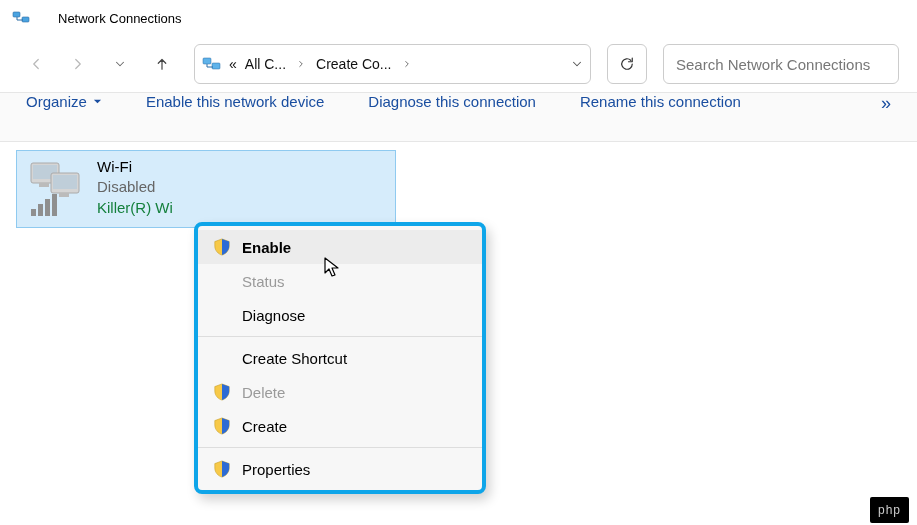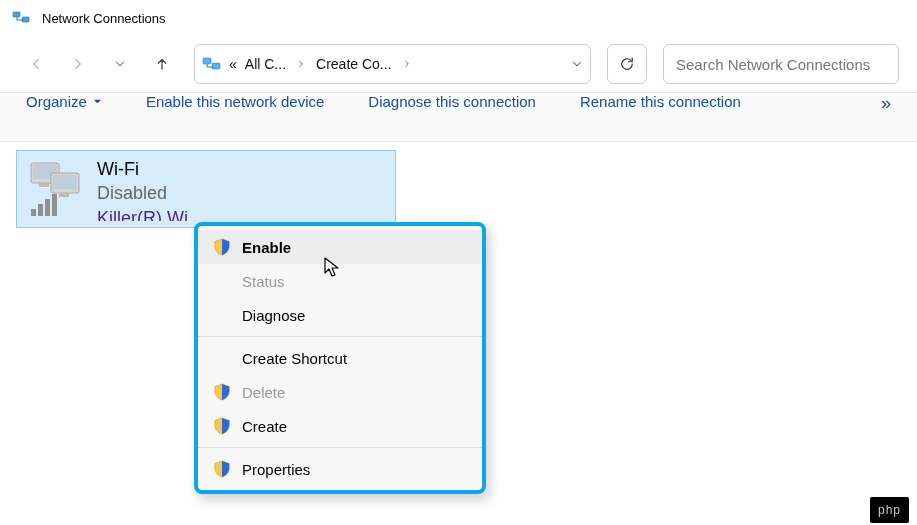--- a/index.html
+++ b/index.html
@@ -13,21 +13,21 @@
     height: 525px;
     overflow: hidden;
     position: relative;
     border-radius: 10px 10px 0 0;
   }
   .titlebar {
     display: flex;
     align-items: center;
     height: 36px;
     padding: 0 12px;
-    gap: 12px;
+    gap: 28px;
   }
   .titlebar .app-icon {
     width: 18px; height: 18px;
     display: flex; align-items: center; justify-content: center;
   }
   .titlebar .title { font-size: 13px; }
   .navrow {
     display: flex;
     align-items: center;
     height: 56px;
@@ -120,24 +120,24 @@
     background:#d6ecfb;
     display:flex;
     padding: 6px 8px;
     gap:8px;
   }
   .adapter-icon {
     width:64px; height:62px;
     position:relative;
     flex-shrink:0;
   }
-  .adapter-text { display:flex; flex-direction:column; line-height:1.35; font-size:18px; }
+  .adapter-text { display:flex; flex-direction:column; line-height:1.35; font-size:15px; }
   .adapter-text .name { color:#000; }
   .adapter-text .status { color:#666; }
-  .adapter-text .hw { color:#4c1d95; white-space:nowrap; overflow:hidden; }
+  .adapter-text .hw { color:#15803d; white-space:nowrap; overflow:hidden; }
   .ctxmenu {
     position:absolute;
     left: 194px;
     top: 222px;
     width: 292px;
     background:#f7f7f7;
     border:4px solid #0ea5e9;
     border-radius:8px;
     box-shadow: 4px 6px 12px rgba(0,0,0,0.18);
     padding: 4px 0;

